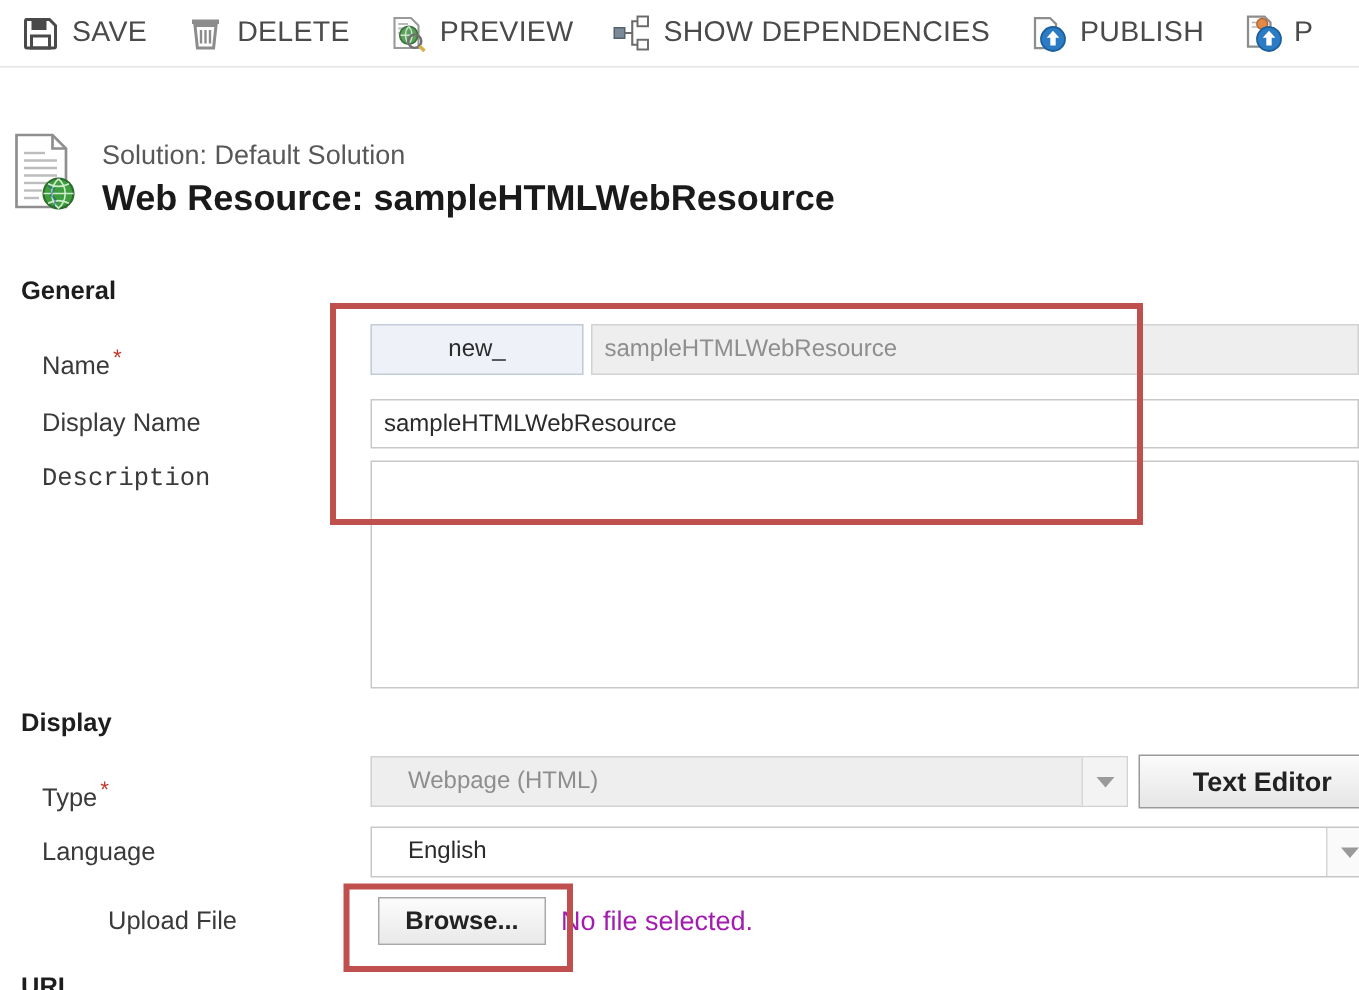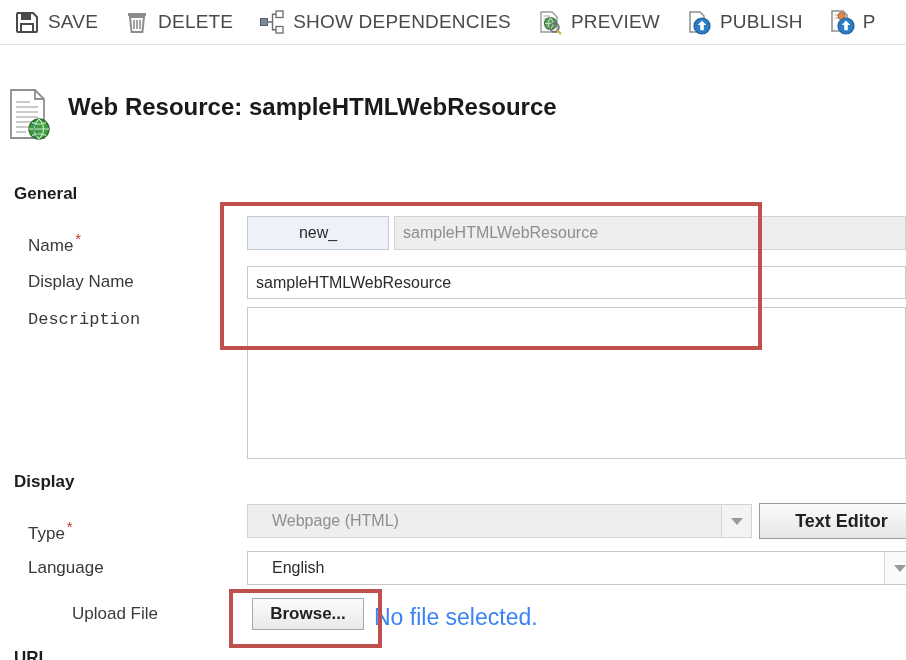--- a/index.html
+++ b/index.html
@@ -141,21 +141,21 @@
     display:flex; align-items:center; justify-content:center;
     cursor:pointer;
     font-weight: 600;
   }
   .btn.small {
     font-size:17px; font-weight:700;
     background: linear-gradient(#fcfcfc, #e9e9e9);
     border:1px solid #a8a8a8;
   }
   .static-text {
-    position:absolute; font-size:23px; color:#3b82f6; white-space:nowrap;
+    position:absolute; font-size:18px; color:#a21caf; white-space:nowrap;
   }
 
   
   .annot {
     position:absolute;
     border: 4px solid #c0504d;
     pointer-events:none;
   }
 </style>
 </head>
@@ -176,46 +176,46 @@
 
     <div class="cmd">
       <svg class="cmd-icon" viewBox="0 0 26 26">
         <rect x="4" y="4" width="18" height="3" fill="#8c8c8c"></rect>
         <path d="M6 8 h14 l-1.6 15 H7.6 z" fill="none" stroke="#8c8c8c" stroke-width="2"></path>
         <line x1="10" y1="11" x2="10" y2="20" stroke="#8c8c8c" stroke-width="1.6"></line>
         <line x1="13" y1="11" x2="13" y2="20" stroke="#8c8c8c" stroke-width="1.6"></line>
         <line x1="16" y1="11" x2="16" y2="20" stroke="#8c8c8c" stroke-width="1.6"></line>
       </svg>
       <span class="cmd-label">DELETE</span>
-    </div>
-
-    <div class="cmd">
-      <svg class="cmd-icon" viewBox="0 0 26 26">
-        <rect x="1.5" y="9.5" width="7" height="7" fill="#7a8a99" stroke="#55626e" stroke-width="1"></rect>
-        <rect x="17" y="2" width="7" height="6.5" fill="#ffffff" stroke="#6b6b6b" stroke-width="1.3"></rect>
-        <rect x="17" y="17.5" width="7" height="6.5" fill="#ffffff" stroke="#6b6b6b" stroke-width="1.3"></rect>
-        <path d="M8.5 13 h5 v-7.8 h3.5 M13.5 13 v7.8 h3.5" fill="none" stroke="#6b6b6b" stroke-width="1.4"></path>
-      </svg>
-      <span class="cmd-label">SHOW DEPENDENCIES</span>
     </div>
 
     <div class="cmd">
       <svg class="cmd-icon" viewBox="0 0 26 26">
         <path d="M4 3 h11 l5 5 v15 H4 z" fill="#fdfdfd" stroke="#9a9a9a" stroke-width="1.4"></path>
         <g stroke="#b9b9b9" stroke-width="1.2">
           <line x1="6.5" y1="7" x2="13" y2="7"></line>
           <line x1="6.5" y1="10" x2="14" y2="10"></line>
           <line x1="6.5" y1="13" x2="12" y2="13"></line>
         </g>
         <circle cx="13.5" cy="14.5" r="6" fill="#5aa05a" stroke="#38713a" stroke-width="1.1"></circle>
         <path d="M8 14.5 h11 M13.5 8.6 a9 9 0 0 1 0 11.8 a9 9 0 0 1 0 -11.8" fill="none" stroke="#cfe6cf" stroke-width="0.9"></path>
         <circle cx="17.5" cy="18.5" r="4.4" fill="none" stroke="#6f6f6f" stroke-width="1.6"></circle>
         <line x1="20.6" y1="21.6" x2="24" y2="25" stroke="#d6b24a" stroke-width="2.4"></line>
       </svg>
       <span class="cmd-label">PREVIEW</span>
+    </div>
+
+    <div class="cmd">
+      <svg class="cmd-icon" viewBox="0 0 26 26">
+        <rect x="1.5" y="9.5" width="7" height="7" fill="#7a8a99" stroke="#55626e" stroke-width="1"></rect>
+        <rect x="17" y="2" width="7" height="6.5" fill="#ffffff" stroke="#6b6b6b" stroke-width="1.3"></rect>
+        <rect x="17" y="17.5" width="7" height="6.5" fill="#ffffff" stroke="#6b6b6b" stroke-width="1.3"></rect>
+        <path d="M8.5 13 h5 v-7.8 h3.5 M13.5 13 v7.8 h3.5" fill="none" stroke="#6b6b6b" stroke-width="1.4"></path>
+      </svg>
+      <span class="cmd-label">SHOW DEPENDENCIES</span>
     </div>
 
     <div class="cmd">
       <svg class="cmd-icon" viewBox="0 0 26 26">
         <path d="M4 3 h10 l4 4 v16 H4 z" fill="#fdfdfd" stroke="#8d8d8d" stroke-width="1.5"></path>
         <circle cx="16" cy="17" r="8" fill="#2b7cc4" stroke="#1c5f9c" stroke-width="1.2"></circle>
         <path d="M16 11.5 l4.2 4.6 h-2.4 v5.2 h-3.6 v-5.2 h-2.4 z" fill="#ffffff"></path>
       </svg>
       <span class="cmd-label">PUBLISH</span>
     </div>
@@ -249,20 +249,21 @@
           <line x1="8" y1="34" x2="26" y2="34"></line>
           <line x1="8" y1="39" x2="20" y2="39"></line>
           <line x1="8" y1="44" x2="18" y2="44"></line>
         </g>
         <circle cx="31" cy="41" r="10" fill="#3f9c3f" stroke="#2b6b2b" stroke-width="1.4"></circle>
         <path d="M21 41 h20 M31 31.2 a13 13 0 0 1 0 19.6 a13 13 0 0 1 0 -19.6
                  M24 34.5 q7 3.5 14 0 M24 47.5 q7 -3.5 14 0" fill="none" stroke="#cdeccd" stroke-width="1.1"></path>
         <path d="M24 36 l4 2 -2 4 3 3 -1 5" fill="none" stroke="#1f5c9e" stroke-width="1.2" opacity="0.55"></path>
       </svg>
       <div>
+        <div class="solution-line">Solution: Default Solution</div>
         <div class="record-title">Web Resource: sampleHTMLWebResource</div>
       </div>
     </div>
   </div>
 
   <div class="section-head" style="left:14px; top:184px;">General</div>
 
   <div class="field-label" style="left:28px; top:230px;">
     <span>Name</span><span class="req">*</span>
   </div>

